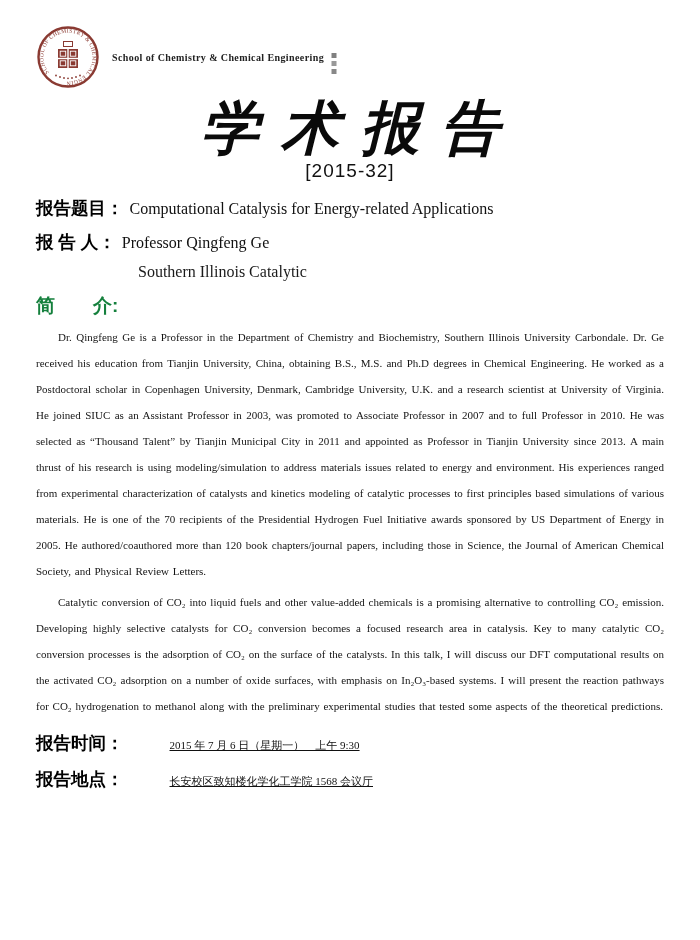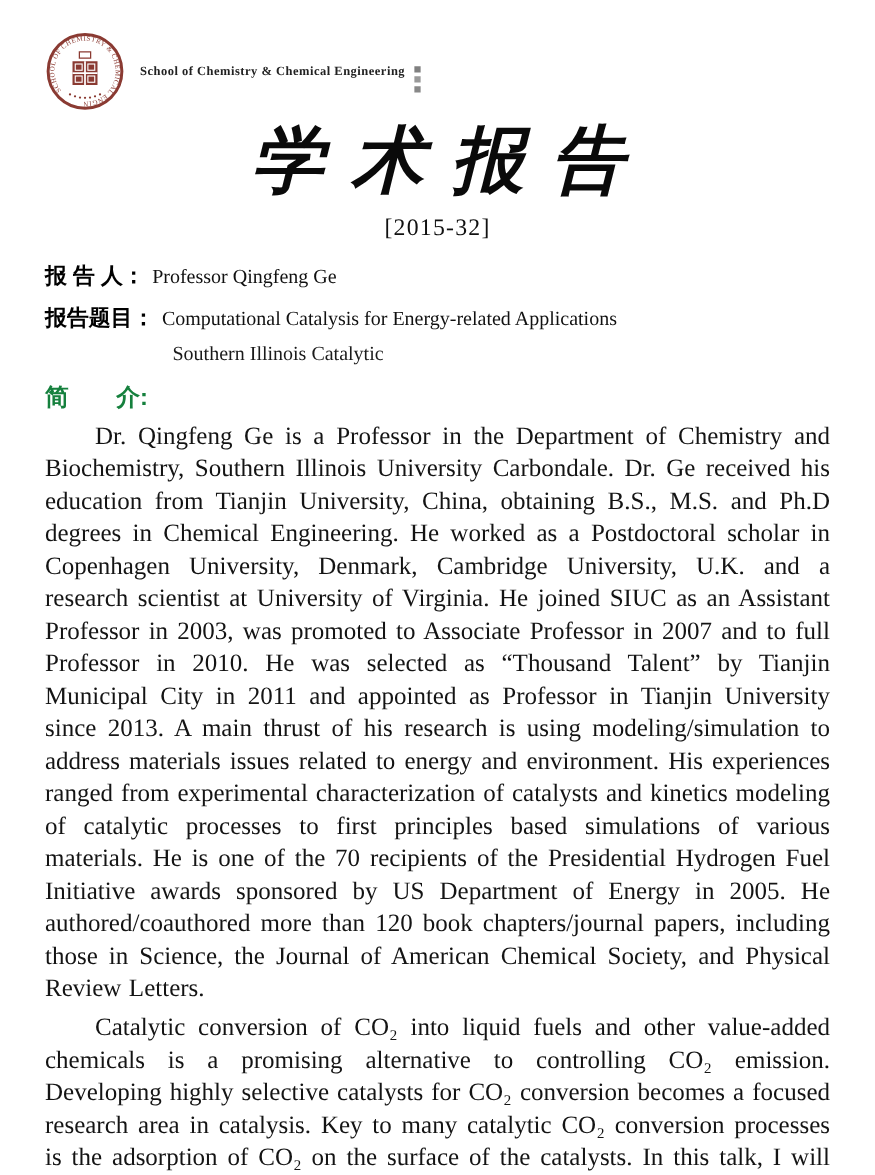--- a/index.html
+++ b/index.html
@@ -51,23 +51,23 @@
     font-weight: 900;
     font-style: italic;
     font-size: 58px;
     line-height: 52px;
     letter-spacing: 22px;
     text-indent: 22px; 
     color: #0a0a0a;
     white-space: nowrap;
   }
   .issue-no {
-    font-family: Liberation Serif, serif;
+    font-family: Liberation Sans, sans-serif;
     font-size: 19px;
-    margin-top: 18px;
+    margin-top: 6px;
     letter-spacing: 1px;
     color: #111;
   }
 
   
   .fields { margin-top: 14px; }
   .field-row { display: flex; align-items: baseline; margin-top: 10px; }
   .field-label {
     flex: 0 0 auto;
     font-family: "Liberation Sans", sans-serif;
@@ -93,21 +93,21 @@
   .section-heading {
     font-family: "Liberation Sans", sans-serif;
     font-weight: 700;
     font-size: 19px;
     margin-top: 12px;
     color: #15803d;
     white-space: pre;
   }
   .para {
     font-family: "Liberation Serif", serif;
-    font-size: 20px;
+    font-size: 11px;
     line-height: 26px;
     text-align: justify;
     text-indent: 2em;
     margin-top: 5px;
     color: #141414;
     word-spacing: 1px;
   }
 
   .bottom-fields .field-row { margin-top: 12px; gap: 40px; }
   .bottom-fields .field-value { font-size: 11px; text-decoration: underline; }
@@ -160,26 +160,26 @@
     </div>
   </div>
 
   <div class="banner">
     <div class="banner-title">学术报告</div>
     <div class="issue-no">[2015-32]</div>
   </div>
 
   <div class="fields">
     <div class="field-row">
+      <span class="field-label">报告题目：</span>
+      <span class="field-value">Computational Catalysis for Energy-related Applications</span>
+    </div>
+    <div class="field-row">
       <span class="field-label">报 告 人：</span>
       <span class="field-value">Professor Qingfeng Ge</span>
-    </div>
-    <div class="field-row">
-      <span class="field-label">报告题目：</span>
-      <span class="field-value">Computational Catalysis for Energy-related Applications</span>
     </div>
     <div class="affil-line">Southern Illinois Catalytic</div>
   </div>
 
   <div>
     <div class="section-heading">简　　介:</div>
     <div class="para">Dr. Qingfeng Ge is a Professor in the Department of Chemistry and Biochemistry, Southern Illinois University Carbondale. Dr. Ge received his education from Tianjin University, China, obtaining B.S., M.S. and Ph.D degrees in Chemical Engineering. He worked as a Postdoctoral scholar in Copenhagen University, Denmark, Cambridge University, U.K. and a research scientist at University of Virginia. He joined SIUC as an Assistant Professor in 2003, was promoted to Associate Professor in 2007 and to full Professor in 2010. He was selected as “Thousand Talent” by Tianjin Municipal City in 2011 and appointed as Professor in Tianjin University since 2013. A main thrust of his research is using modeling/simulation to address materials issues related to energy and environment. His experiences ranged from experimental characterization of catalysts and kinetics modeling of catalytic processes to first principles based simulations of various materials. He is one of the 70 recipients of the Presidential Hydrogen Fuel Initiative awards sponsored by US Department of Energy in 2005. He authored/coauthored more than 120 book chapters/journal papers, including those in Science, the Journal of American Chemical Society, and Physical Review Letters.</div>
   </div>
 
   <div>

